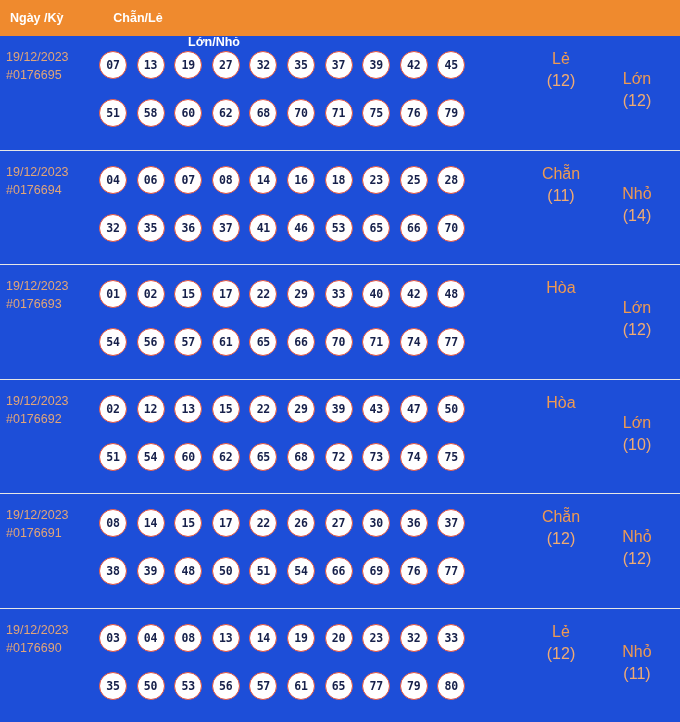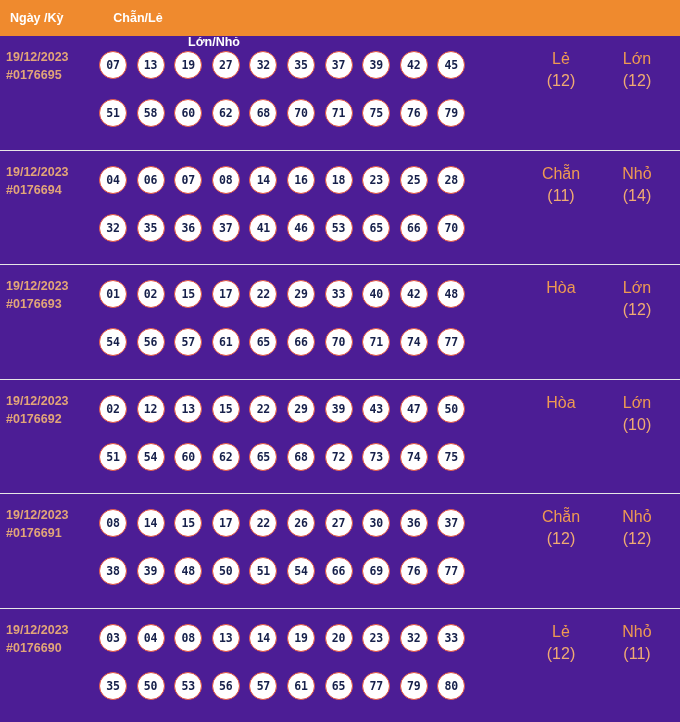--- a/index.html
+++ b/index.html
@@ -16,21 +16,21 @@
     color: #333333;
     -webkit-font-smoothing: antialiased;
   }
 
   .results-table {
     width: 680px;
     height: 722px;
     box-sizing: border-box;
     display: flex;
     flex-direction: column;
-    background: #4c1d95;
+    background: #1d4ed8;
   }
 
   
   .table-header {
     height: 36px;
     min-height: 36px;
     background: #ef8a2e;
     display: flex;
     align-items: center;
     color: #ffffff;
@@ -84,21 +84,20 @@
   
   .cell-date {
     width: 99px;
     min-width: 99px;
     box-sizing: border-box;
     padding: 12px 0 0 6px;
     color: #e2a578;
     font-size: 12.5px;
     line-height: 18px;
     white-space: nowrap;
-    font-weight: bold;
   }
   .cell-date .draw-date,
   .cell-date .draw-id {
     display: block;
   }
 
   
   .cell-numbers {
     flex: 1 1 auto;
     box-sizing: border-box;
@@ -137,20 +136,21 @@
     text-align: center;
     padding-top: 12px;
     color: #ef9a52;
     font-size: 16px;
     line-height: 22px;
   }
   .cell-bigsmall {
     width: 80px;
     min-width: 80px;
     padding-right: 6px;
+    margin-top: 20px;
   }
   .cell-oddeven .tag-label,
   .cell-bigsmall .tag-label {
     display: block;
     color: #ef9a52;
   }
   .cell-oddeven .tag-count,
   .cell-bigsmall .tag-count {
     display: block;
     color: #f0ab72;

